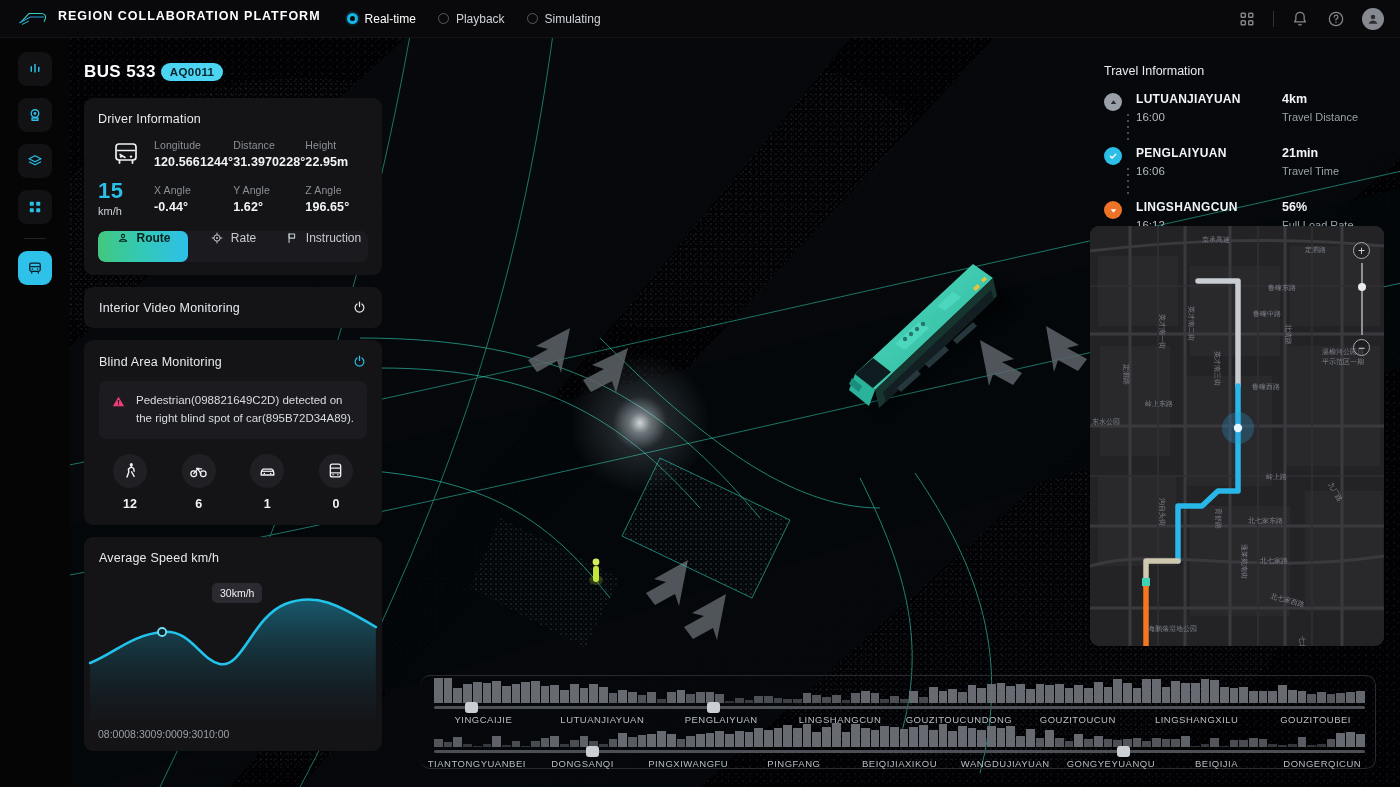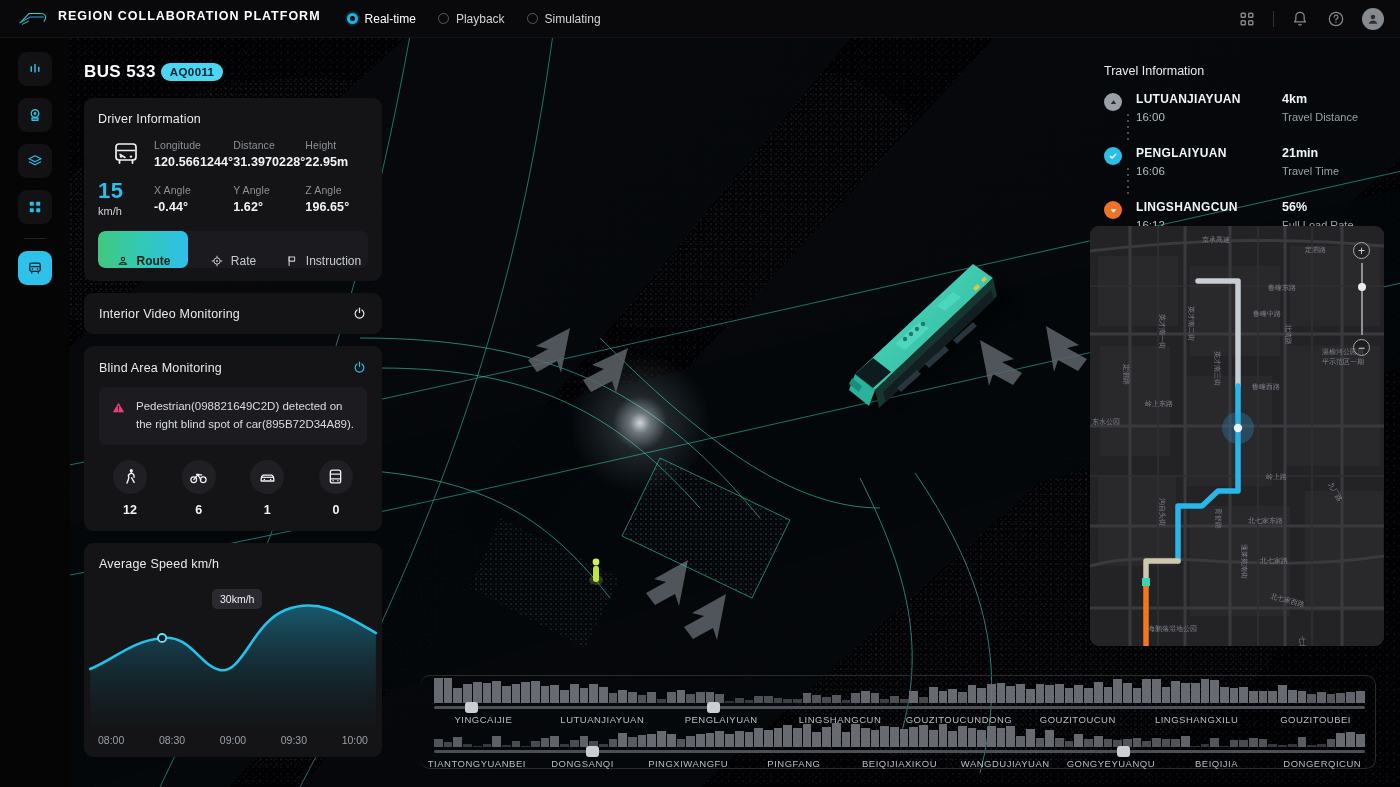--- a/index.html
+++ b/index.html
@@ -94,22 +94,22 @@
   .dg-val { font-size:12.5px; font-weight:bold; color:#f1f4f7; letter-spacing:.1px;}
   #bus-glyph { display:flex; align-items:center; justify-content:center; }
   #speed-box { text-align:left; }
   #speed-num { font-size:22px; font-weight:bold; color:#2bbfe8; line-height:1; letter-spacing:.5px;}
   #speed-unit { font-size:11px; color:#cdd2d8; margin-top:3px; }
 
   #seg {
     display:flex; margin-top:14px; background:#1b1b1f; border-radius:7px; padding:0; overflow:hidden;
   }
   .seg-btn {
-    flex:1; display:flex; align-items:flex-end; justify-content:center; gap:7px;
-    height:37px; font-size:12px; color:#c6cbd1; cursor:pointer;
+    flex:1; display:flex; align-items:flex-start; justify-content:center; gap:7px;
+    height:31px; font-size:12px; color:#c6cbd1; cursor:pointer;
   }
   .seg-btn.active {
     background:linear-gradient(90deg,#43c77f 0%,#33c9b2 45%,#2ec0e9 100%);
     color:#06211c; font-weight:bold; border-radius:7px;
   }
   .seg-btn svg { width:14px; height:14px; }
 
   
   .hdr-card { display:flex; align-items:center; justify-content:space-between; padding:13px 15px; }
   .pwr { width:15px; height:15px; cursor:pointer; }
@@ -127,21 +127,21 @@
     display:flex; align-items:center; justify-content:center;
   }
   .count-circ svg { width:19px; height:19px; }
   .count-num { font-size:12.5px; font-weight:bold; color:#f0f3f6; }
 
   
   #speedcard { height:214px; position:relative; }
   #chartarea { position:absolute; left:0; right:0; top:34px; bottom:0; }
   #xlabels {
     position:absolute; left:14px; right:14px; bottom:11px;
-    display:flex; justify-content:space-between;
+    display:flex; 
   }
   #xlabels span { font-size:10.5px; color:#9aa0a7; }
   #tip {
     position:absolute; background:#2a2a30; border-radius:5px;
     padding:4px 8px; font-size:10.5px; color:#eef1f4; white-space:nowrap;
   }
 
   
   #rightpanel {
     position:absolute; right:0; top:38px; width:310px; height:749px; z-index:20;

